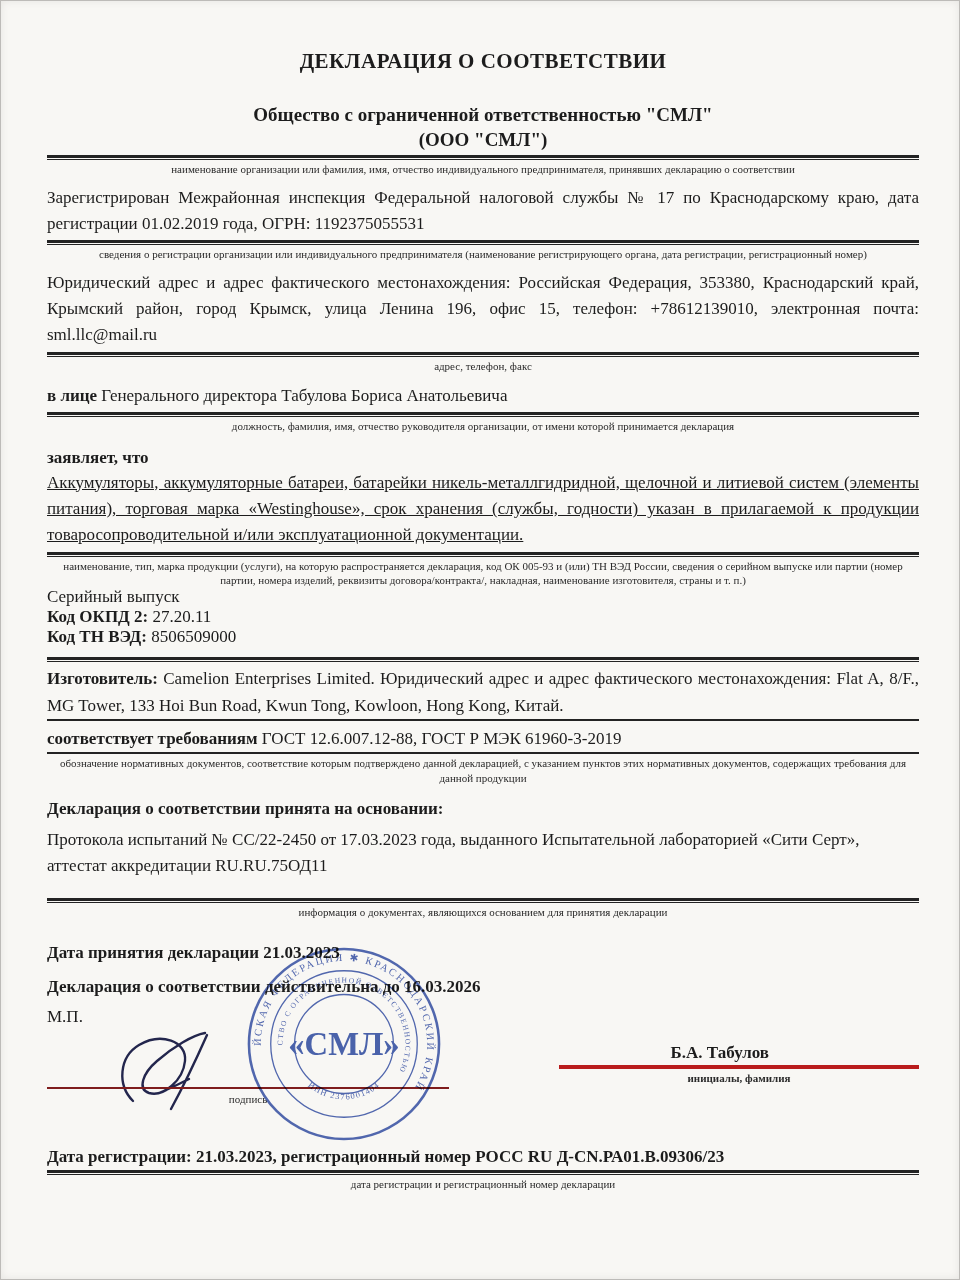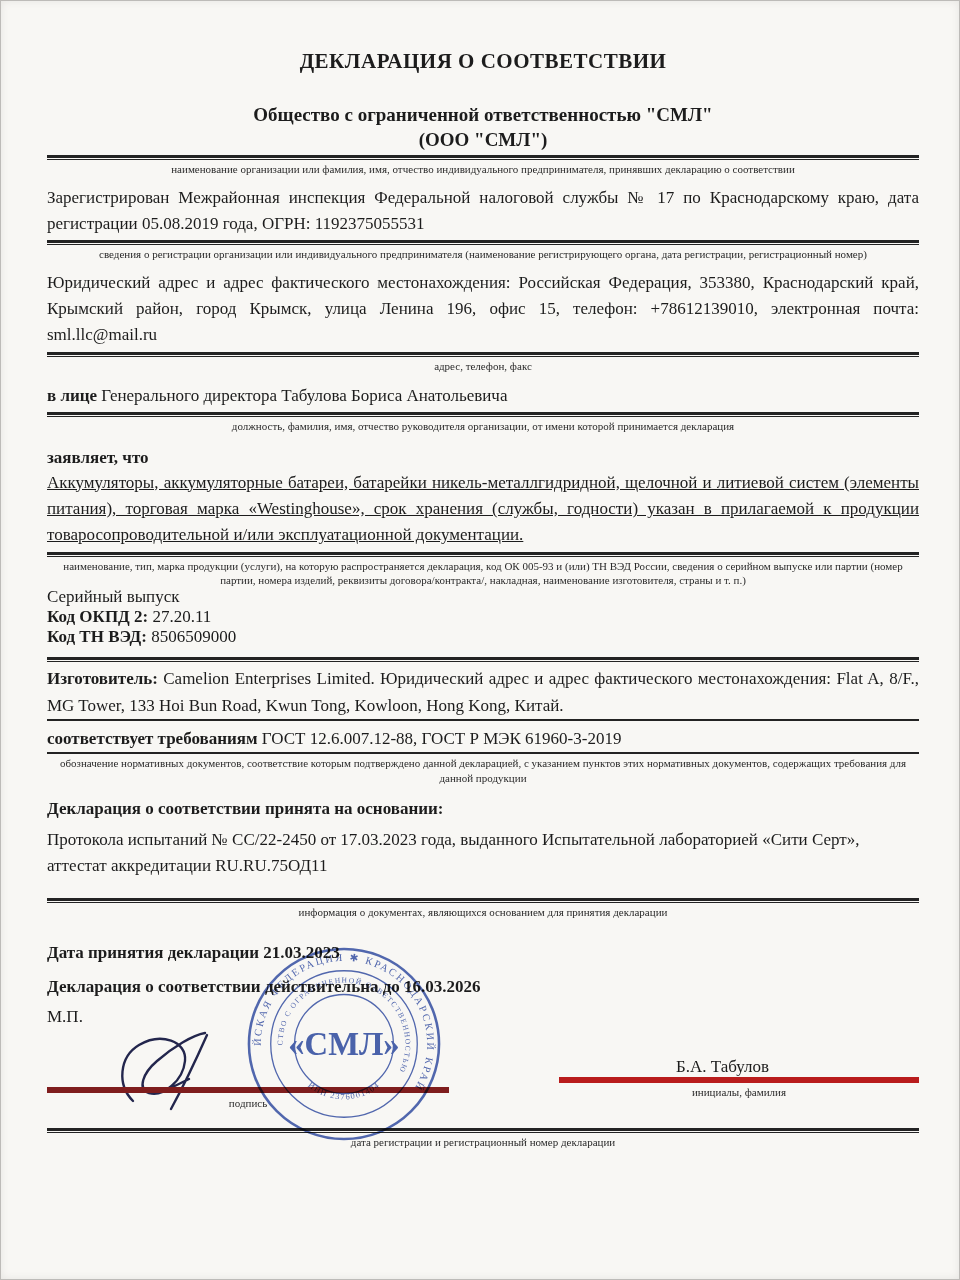--- a/index.html
+++ b/index.html
@@ -19,44 +19,44 @@
   .caption { font-size:11px; text-align:center; color:#2a2a2a; line-height:1.3; margin-top:2px;
              font-family:"Liberation Serif","DejaVu Serif",serif; }
   .body-text { font-size:17px; line-height:1.55; text-align:justify; margin-top:8px; }
   .plain { text-align:left; }
   b.inline-label { font-weight:bold;text-align:right; } .mt10{margin-top:10px} .mt14{margin-top:14px} .mt18{margin-top:18px}
   .code-line { font-size:17px; }
   .bold-line { font-size:17px; font-weight:bold; margin-top:14px; }
   .sign-block { position:relative; margin-top:24px; }
   .mp { font-size:17px; margin-top:10px; }
   .sig-row { position:relative; height:96px; margin-top:2px; }
-  .sig-line-left { position:absolute; left:0; top:58px; width:402px; border-top:6px solid #7f1d1d; }
+  .sig-line-left { position:absolute; left:0; top:58px; width:402px; border-top:2px solid #7f1d1d; }
   .sig-line-left .caption { width:100%; margin-top:3px; }
   .scribble { position:absolute; left:58px; top:-6px; }
-  .sig-line-right { position:absolute; right:0; top:48px; width:360px; border-top:6px solid #b91c1c; }
+  .sig-line-right { position:absolute; right:0; top:36px; width:360px; border-top:4px solid #b91c1c;font-weight:bold; }
   .sig-name { position:absolute; right:150px; bottom:3px; font-size:17px; white-space:nowrap; }
   .stamp { position:absolute; left:198px; top:2px; width:198px; height:198px;
            mix-blend-mode:multiply; opacity:.88; z-index:3; }
   .footer-reg { font-size:17px; font-weight:bold; margin-top:22px; }
   .stamp text { font-family:"Liberation Serif","DejaVu Serif",serif; }
 </style>
 </head>
 <body>
 
 <div class="page">
   <div class="content">
 
     <div class="title">ДЕКЛАРАЦИЯ О СООТВЕТСТВИИ</div>
 
     <div class="org-name">Общество с ограниченной ответственностью "СМЛ"</div>
     <div class="org-short">(ООО "СМЛ")</div>
     <div class="rule"></div>
     <div class="caption">наименование организации или фамилия, имя, отчество индивидуального предпринимателя, принявших декларацию о соответствии</div>
 
-    <p class="body-text">Зарегистрирован Межрайонная инспекция Федеральной налоговой службы № 17 по Краснодарскому краю, дата регистрации 05.08.2019 года, ОГРН: 1192375055531</p>
+    <p class="body-text">Зарегистрирован Межрайонная инспекция Федеральной налоговой службы № 17 по Краснодарскому краю, дата регистрации 01.02.2019 года, ОГРН: 1192375055531</p>
     <div class="rule"></div>
     <div class="caption" style="max-width:820px;margin-left:auto;margin-right:auto;">сведения о регистрации организации или индивидуального предпринимателя (наименование регистрирующего органа, дата регистрации, регистрационный номер)</div>
 
     <p class="body-text">Юридический адрес и адрес фактического местонахождения: Российская Федерация, 353380, Краснодарский край, Крымский район, город Крымск, улица Ленина 196, офис 15, телефон: +78612139010, электронная почта: sml.llc@mail.ru</p>
     <div class="rule"></div>
     <div class="caption">адрес, телефон, факс</div>
 
     <p class="body-text plain mt10"><b class="inline-label">в лице</b> <span>Генерального директора Табулова Бориса Анатольевича</span></p>
     <div class="rule"></div>
     <div class="caption">должность, фамилия, имя, отчество руководителя организации, от имени которой принимается декларация</div>
@@ -118,17 +118,18 @@
         <div class="sig-line-left">
           <div class="caption">подпись</div>
         </div>
         <div class="sig-line-right">
           <div class="sig-name" style="top:-26px;">Б.А. Табулов</div>
           <div class="caption">инициалы, фамилия</div>
         </div>
       </div>
     </div>
 
+    <p class="footer-reg">Дата регистрации: 21.03.2023, регистрационный номер РОСС RU Д-CN.РА01.В.09306/23</p>
     <div class="rule"></div>
     <div class="caption">дата регистрации и регистрационный номер декларации</div>
 
   </div>
 </div>
 
 </body></html>

